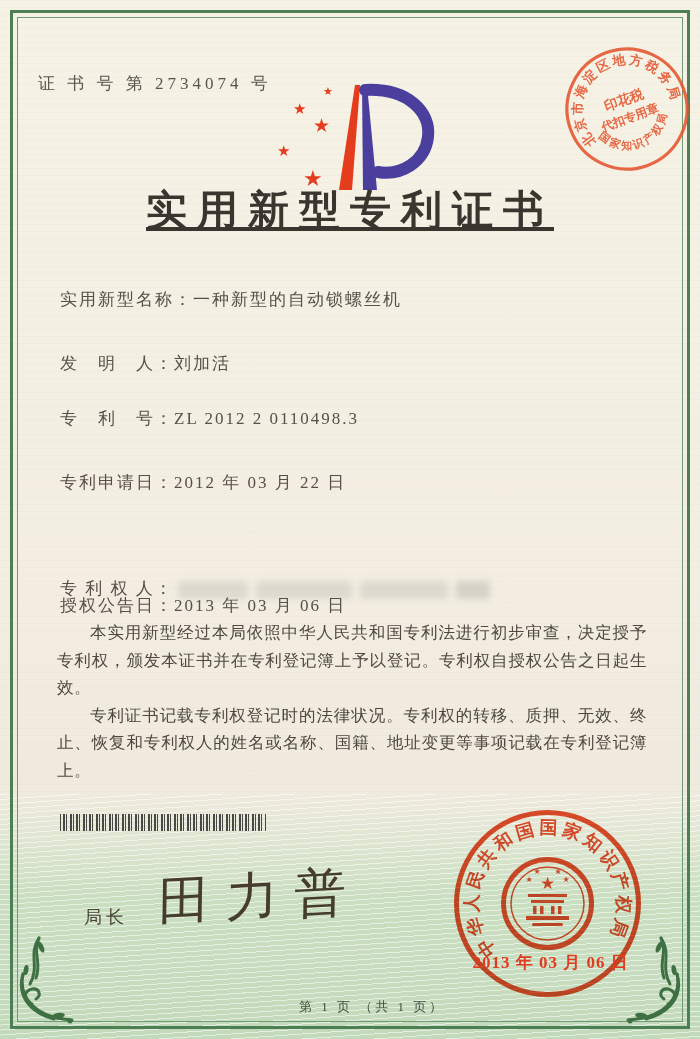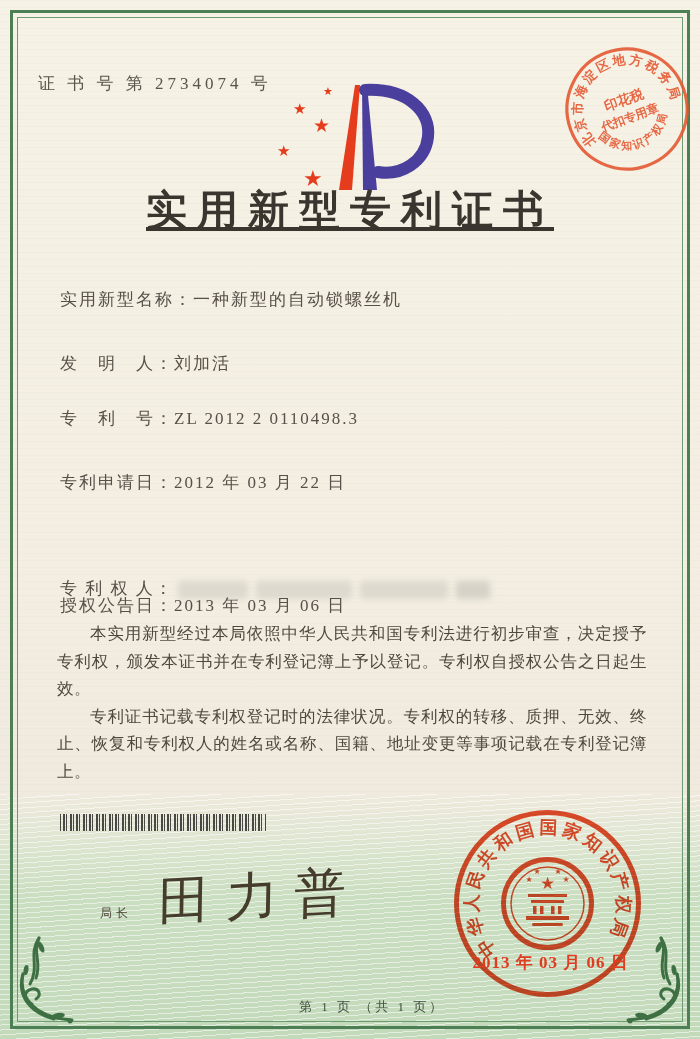--- a/index.html
+++ b/index.html
@@ -41,27 +41,27 @@
     letter-spacing:2px; z-index:2; white-space:nowrap; }
   .f0 { top:288px; } .f1 { top:352px; } .f2 { top:407px; }
   .f3 { top:463px;margin-top:8px; } .f4 { top:541px;margin-top:36px; } .f5 { top:594px; }
 
   .redact { display:inline-block; vertical-align:middle; height:18px; border-radius:3px;
     background:#cdc9c0; opacity:0.55; filter:blur(3px); margin:0 4px; }
   .r1 { width:70px; } .r2 { width:96px; } .r3 { width:88px; } .r4 { width:34px; opacity:0.75; }
 
   .paras { position:absolute; left:57px; top:620px; width:590px; z-index:2;
     font-size:16.5px; line-height:27.5px; color:#4e483f; text-align:justify; letter-spacing:0.5px; }
-  .paras p { text-indent:2em; }
+  .paras p { text-indent:2em;font-family:Liberation Mono, monospace; }
 
   .barcode { position:absolute; left:60px; top:814px; width:206px; height:17px; z-index:2;
     background:repeating-linear-gradient(90deg,#2e2c2a 0 1px,rgba(0,0,0,0) 1px 3px,#2e2c2a 3px 5px,rgba(0,0,0,0) 5px 6px,#2e2c2a 6px 7px,rgba(0,0,0,0) 7px 10px,#2e2c2a 10px 12px,rgba(0,0,0,0) 12px 13px);
     opacity:0.85; }
 
-  .sig-role { position:absolute; left:100px; top:905px; font-size:12px; color:#4a443a;
+  .sig-role { position:absolute; left:84px; top:905px; font-size:18px; color:#4a443a;
     letter-spacing:4px; z-index:3; }
   .sig-name { position:absolute; left:158px; top:862px; font-size:52px; color:#3a2f20;
     font-family:"DejaVu Sans",sans-serif; letter-spacing:16px; z-index:3;
     transform:rotate(-3deg) skewX(-4deg); opacity:0.92; }
 
   .seal { position:absolute; left:440px; top:796px; width:215px; height:215px; z-index:4;
     mix-blend-mode:multiply; opacity:0.92; }
   .seal-date { position:absolute; left:438px; top:951px; width:225px; text-align:center;
     font-size:17px; font-weight:700; color:#e03c20; letter-spacing:1px; z-index:5; }
 

